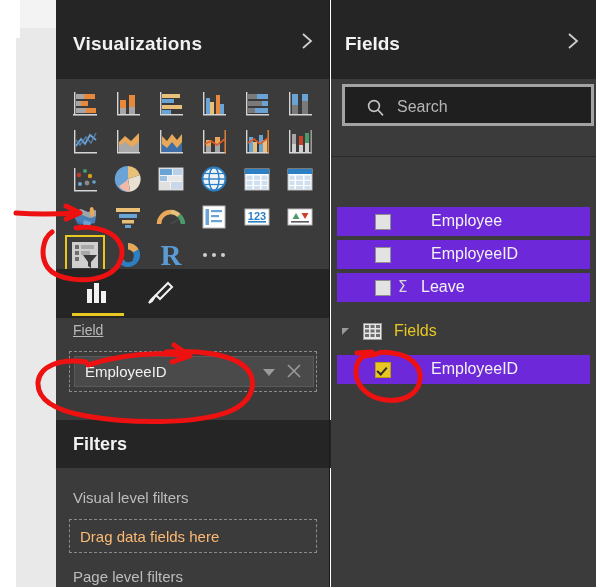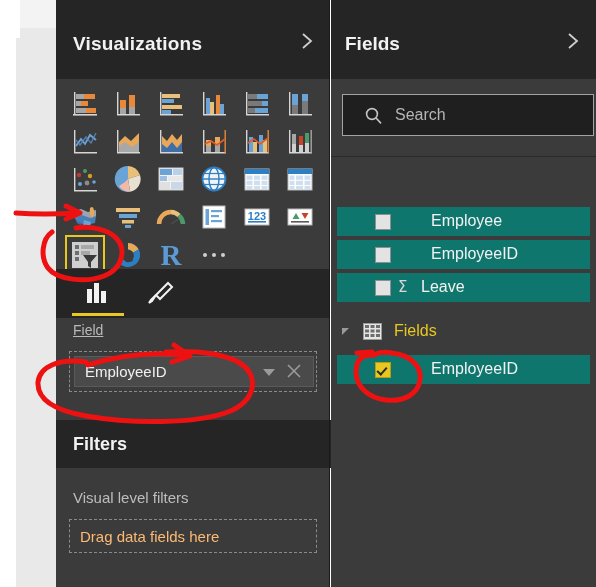--- a/index.html
+++ b/index.html
@@ -61,34 +61,34 @@
         border:1px dashed #8a8a8a;}
   .dropzone span{position:absolute;left:10px;top:8px;font-size:15px;color:#fdba74;}
   .plf{position:absolute;left:17px;top:100px;font-size:15px;color:#bdbdbd;}
 
   .viz-divider{position:absolute;left:329px;top:0;width:1px;height:587px;background:#1a1a1a;}
 
   
   .fld-pane{position:absolute;left:331px;top:0;width:265px;height:587px;background:#3b3b3b;}
   .fld-header{position:absolute;left:0;top:0;width:265px;height:79px;background:#252525;}
   .fld-title{position:absolute;left:14px;top:33px;font-size:19px;font-weight:bold;color:#f2f2f2;}
-  .search-box{position:absolute;left:11px;top:94px;width:252px;height:42px;background:#1f1f1f;
-        border:1px solid #a3a3a3;box-sizing:border-box;}
+  .search-box{position:absolute;left:11px;top:84px;width:252px;height:42px;background:#1f1f1f;
+        border:3px solid #a3a3a3;box-sizing:border-box;}
   .search-ico{position:absolute;left:21px;top:11px;width:19px;height:19px;}
   .search-ph{position:absolute;left:52px;top:11px;font-size:16px;color:#b6b6b6;}
   .fld-sep{position:absolute;left:0;top:156px;width:265px;height:1px;background:#2a2a2a;}
 
   .tablerow{position:absolute;left:0;height:29px;width:265px;}
   .tri{position:absolute;left:11px;top:11px;width:0;height:0;
         border-top:7px solid #9a9a9a;border-right:7px solid transparent;}
   .tbl-ico{position:absolute;left:32px;top:6px;width:19px;height:17px;}
   .tbl-name{position:absolute;left:63px;top:5px;font-size:16px;color:#f0f0f0;}
   .tbl-name.accent{color:#e8c820;}
 
-  .fieldrow{position:absolute;left:6px;width:253px;height:29px;background:#0f766e;box-sizing:border-box;}
+  .fieldrow{position:absolute;left:6px;width:253px;height:29px;background:#6d28d9;box-sizing:border-box;}
   .cb{position:absolute;left:38px;top:7px;width:16px;height:16px;background:#e3e3e3;border:1px solid #8f8f8f;box-sizing:border-box;}
   .cb.checked{background:#e8c820;border-color:#b69c12;}
   .cb.checked:after{content:"";position:absolute;left:3px;top:2px;width:4px;height:8px;
         border:solid #2a2a2a;border-width:0 2px 2px 0;transform:rotate(42deg);}
   .sigma{position:absolute;left:61px;top:5px;font-size:15px;color:#d8d8d8;font-family:"DejaVu Sans",sans-serif;}
   .f-name{position:absolute;top:5px;font-size:16px;color:#f2f2f2;white-space:nowrap;}
 
   
   .annot{position:absolute;left:0;top:0;width:596px;height:587px;pointer-events:none;}
 </style>
@@ -430,20 +430,21 @@
     </div>
 
     <div class="filters-head">
       <div class="filters-title">Filters</div>
     </div>
     <div class="filters-body">
       <div class="vlf">Visual level filters</div>
       <div class="dropzone">
         <span>Drag data fields here</span>
       </div>
+      <div class="plf">Page level filters</div>
     </div>
   </div>
 
   <div class="viz-divider"></div>
 
   <div class="fld-pane">
     <div class="fld-header">
       <div class="fld-title">Fields</div>
       <div class="chev">
         <svg viewBox="0 0 18 18">

